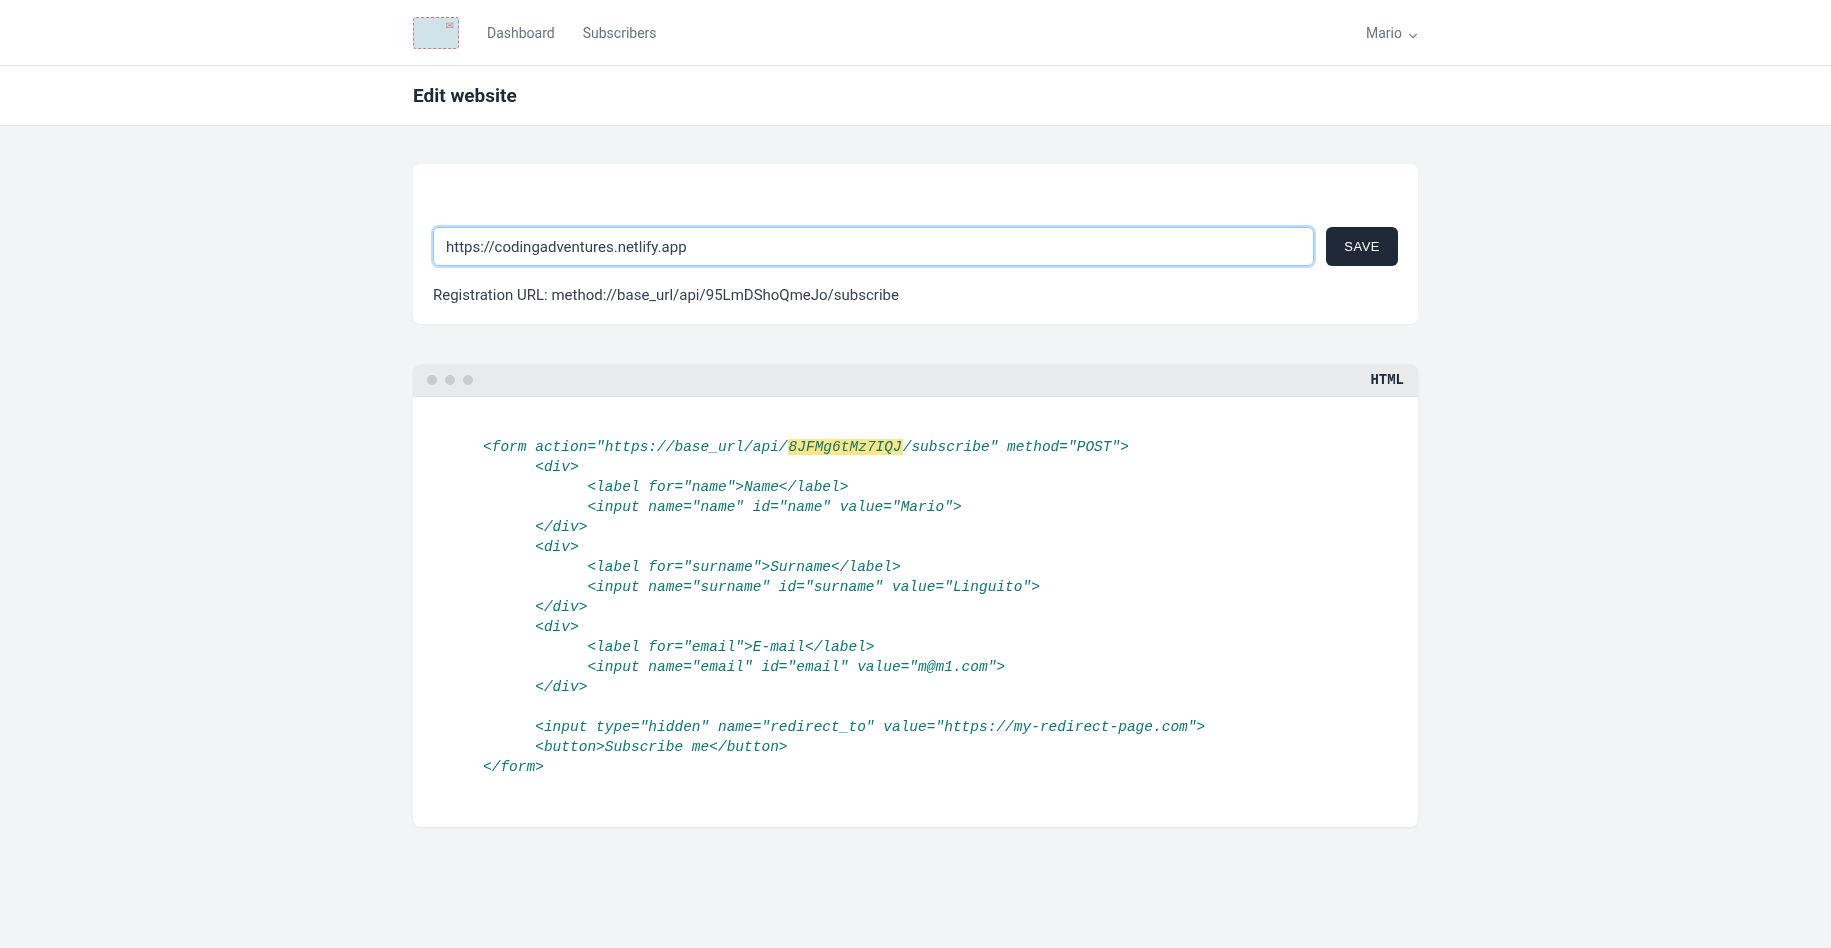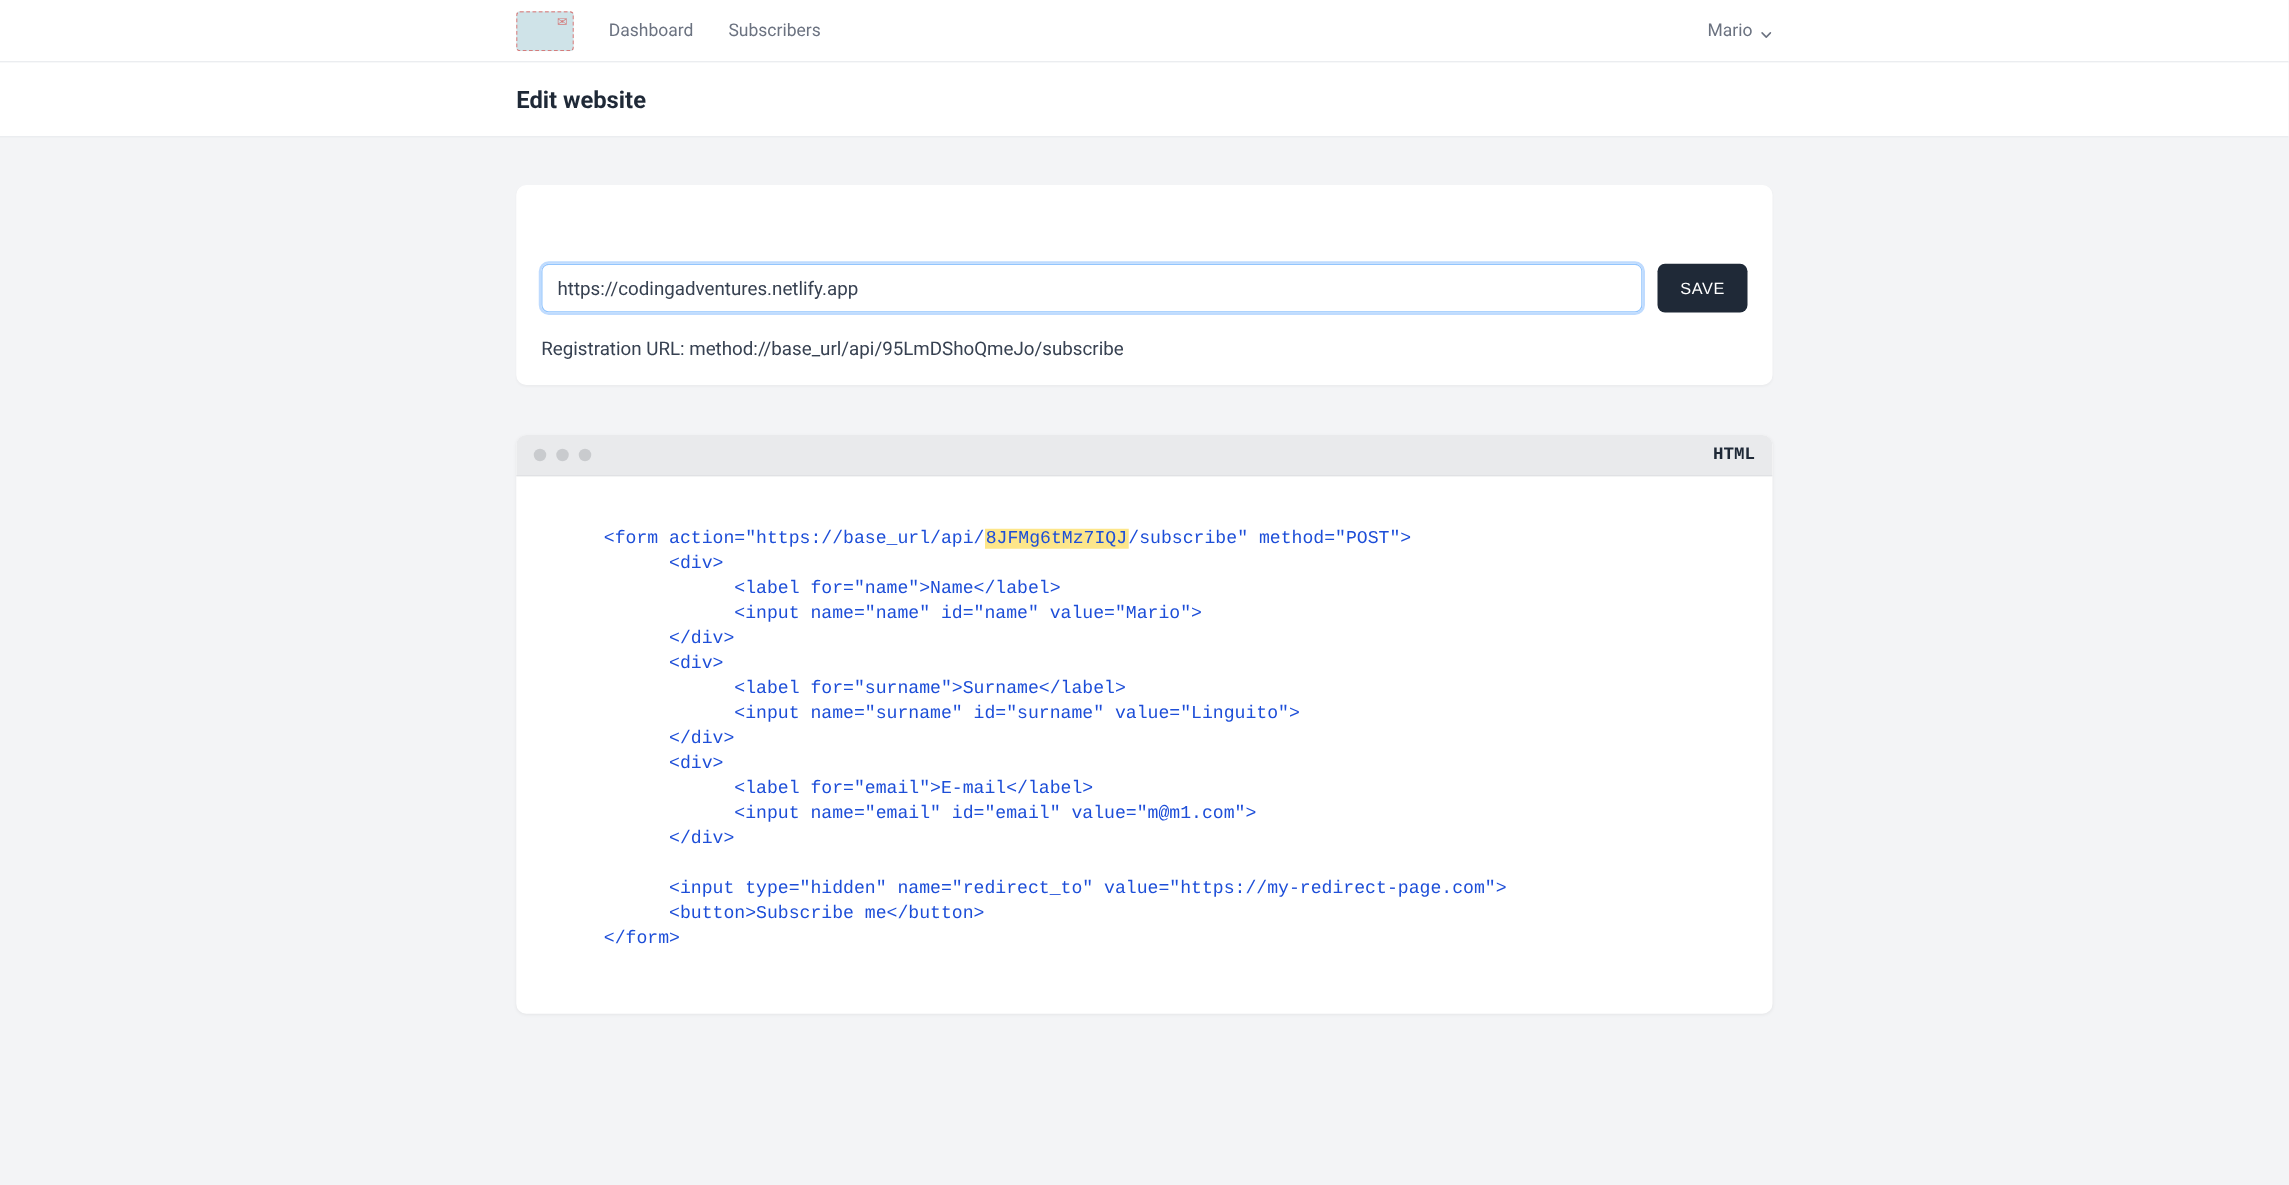--- a/index.html
+++ b/index.html
@@ -8,21 +8,21 @@
       box-sizing: border-box;
     }
     body {
       font-family: -apple-system, BlinkMacSystemFont, "Segoe UI", Roboto, "Helvetica Neue", Arial, sans-serif;
       background: #f3f4f6;
       color: #1f2937;
     }
     .topbar {
       background: #ffffff;
       border-bottom: 1px solid #e5e7eb;
-      height: 50px;
+      height: 66px;
       display: flex;
       align-items: center;
       padding: 16px 0;
     }
     .topbar-inner {
       width: 100%;
       max-width: 1005px;
       margin: 0 auto;
       display: flex;
       align-items: center;
@@ -164,23 +164,24 @@
       font-family: "SFMono-Regular", Consolas, "Liberation Mono", Menlo, monospace;
       font-weight: 700;
       font-size: 14px;
       color: #1f2937;
     }
     .code-body {
       padding: 40px 70px 50px 70px;
       font-family: "SFMono-Regular", Consolas, "Liberation Mono", Menlo, monospace;
       font-size: 14.5px;
       line-height: 1.38;
-      color: #1d4ed8;
+      color: #0f766e;
       white-space: pre;
       overflow-x: auto;
+      font-style: italic;
     }
     .hl {
       background: #fde68a;
       padding: 0 1px;
     }
   </style>
 </head>
 <body>
 
 <header class="topbar">

